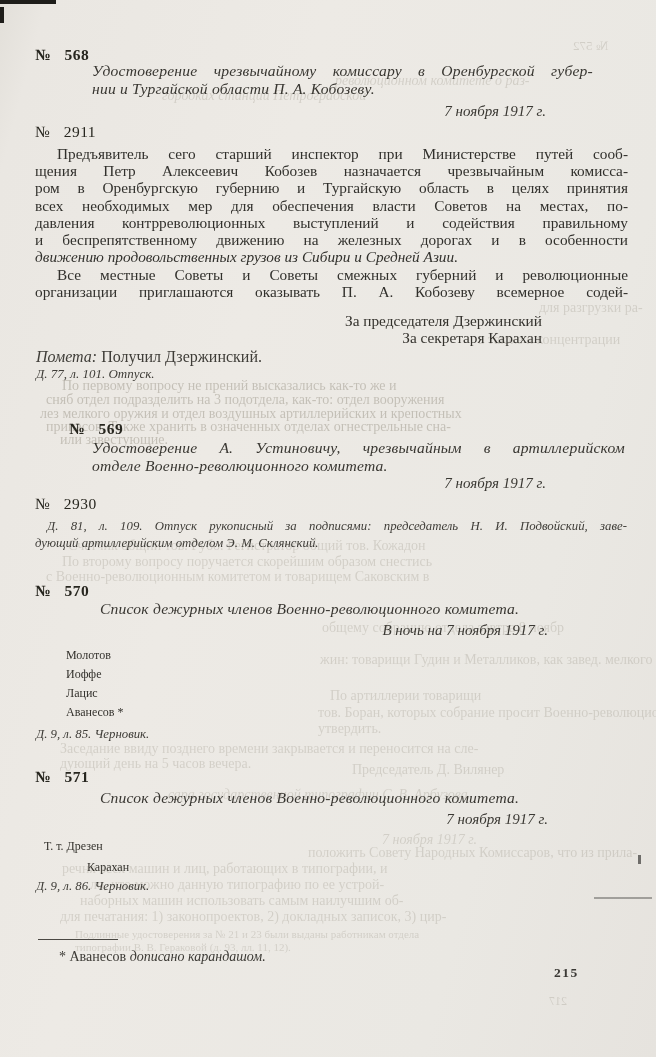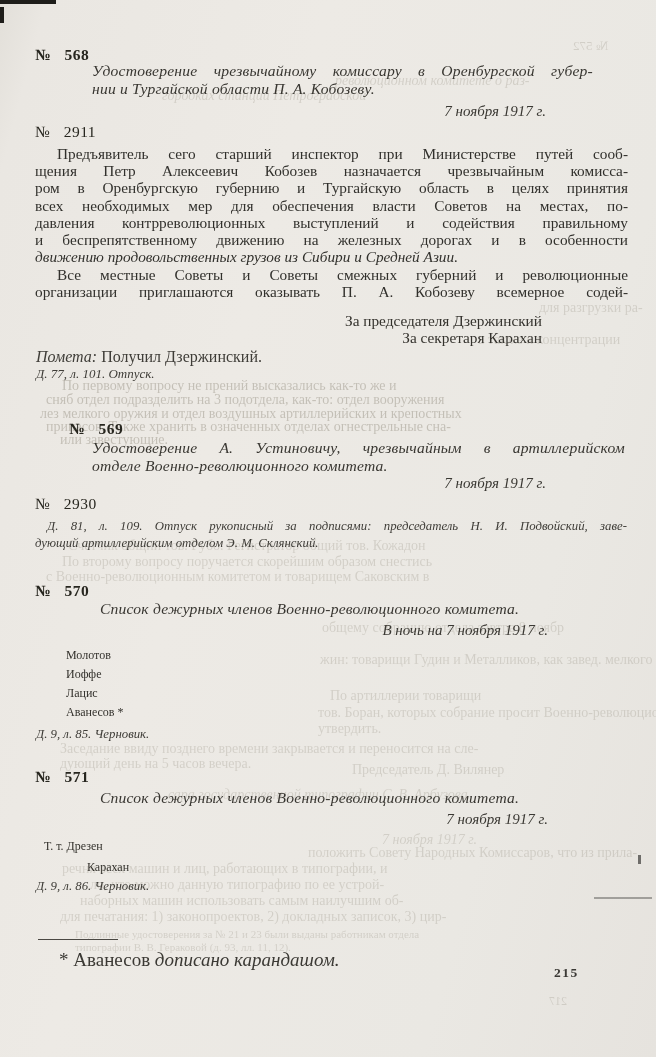--- a/index.html
+++ b/index.html
@@ -19,21 +19,21 @@
   .date{font-style:italic;font-size:15px;color:#3a3833;text-align:right;z-index:2;}
   .para{font-size:15.3px;line-height:17.2px;width:593px;z-index:2;}
   .jline{text-align:justify;text-align-last:justify;}
   .jlast{text-align:left;font-style:italic;}
   .indent{text-indent:22px;}
   .sig{font-size:15.3px;line-height:17px;text-align:right;color:#34322d;z-index:2;}
   .smallnote{font-size:12.8px;font-style:italic;color:#3f3d38;line-height:16.5px;z-index:2;}
   .roman{font-style:normal;}
   .names{font-size:12px;line-height:19px;color:#33312c;z-index:2;}
   .footrule{height:1px;background:#4a4843;z-index:2;}
-  .footnote{font-size:19px;color:#3b3934;z-index:2;}
+  .footnote{font-size:14px;color:#3b3934;z-index:2;}
   .pagenum{font-size:13.5px;font-weight:bold;letter-spacing:1.5px;color:#3b3935;z-index:2;text-align:right;}
   .bleed{position:absolute;color:#8d8779;opacity:.26;font-size:14px;line-height:15px;
          filter:blur(.4px);white-space:nowrap;z-index:1;}
   .bleed-dark{opacity:.42;}
   .bleed-it{font-style:italic;}
   .bleed-sm{font-size:11px;}
   .mirror{transform:scaleX(-1);}
   .artifact{position:absolute;background:#1e1d1a;z-index:3;}
 </style>
 </head>

